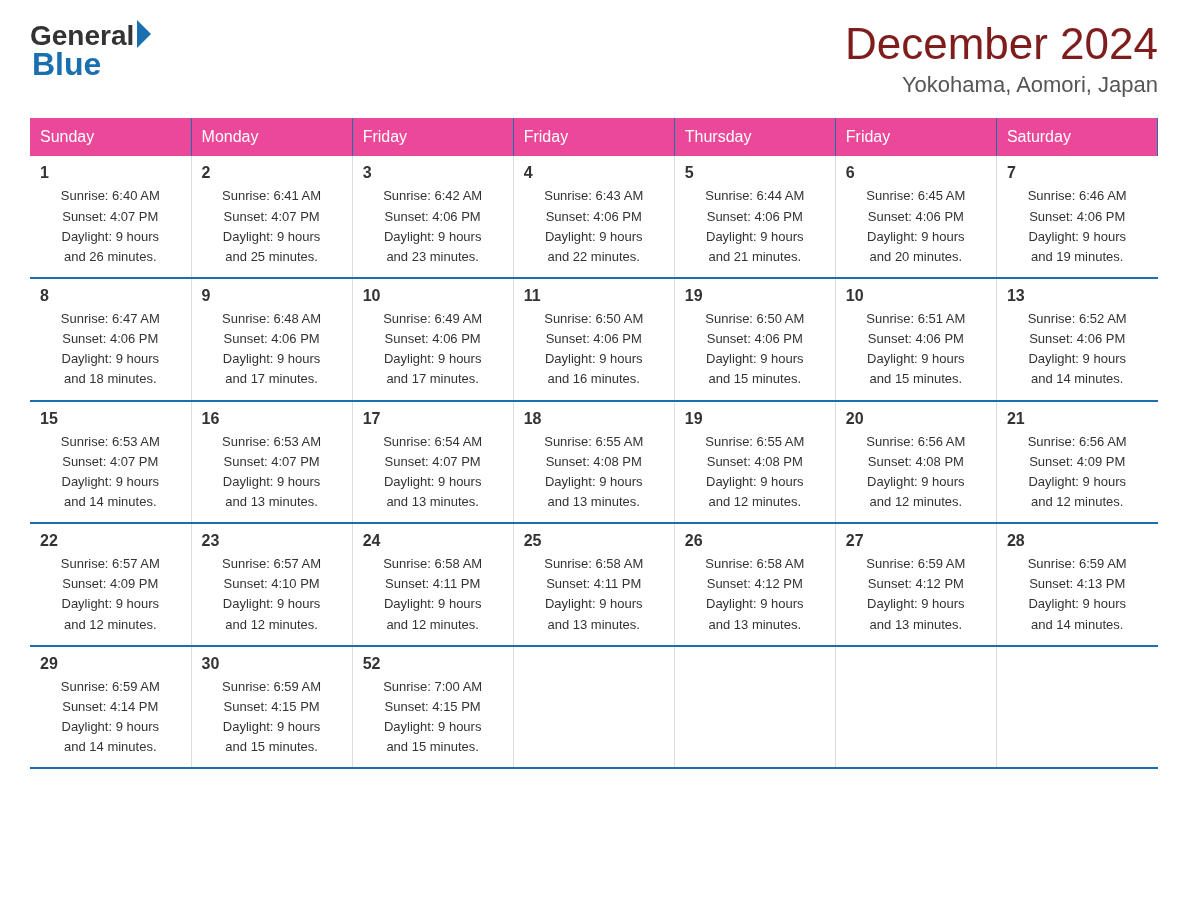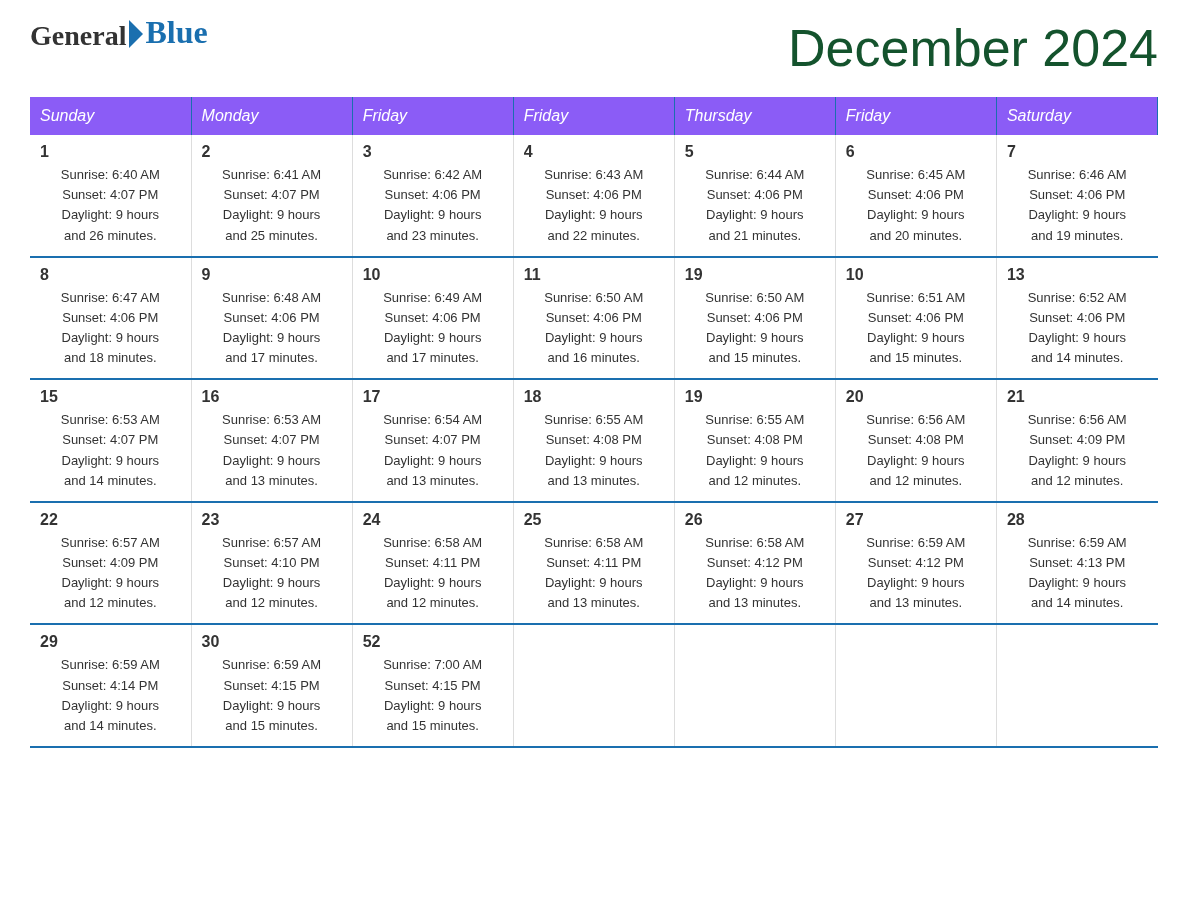--- a/index.html
+++ b/index.html
@@ -11,23 +11,22 @@
       min-height: 918px;
     }
     .header {
       display: flex;
       justify-content: space-between;
       align-items: flex-start;
       margin-bottom: 20px;
     }
     .logo {
       display: flex;
-      flex-direction: row;
+      flex-direction: column;
       align-items: flex-start;
-      font-family: Liberation Serif, serif;
     }
     .logo-text {
       display: flex;
       align-items: center;
     }
     .logo-general {
       font-size: 28px;
       font-weight: bold;
       color: #333;
     }
@@ -44,37 +43,36 @@
       font-size: 32px;
       font-weight: bold;
       color: #1a6faf;
       margin-top: -6px;
       margin-left: 2px;
     }
     .title-block {
       text-align: right;
     }
     .month-title {
-      font-size: 52px;
+      font-size: 44px;
       font-weight: normal;
-      color: #14532d;
+      color: #7f1d1d;
       line-height: 1.1;
     }
     .location {
       font-size: 22px;
       color: #555;
       margin-top: 4px;
     }
     table {
       width: 100%;
       border-collapse: collapse;
     }
     thead tr {
-      background-color: #8b5cf6;
-      font-style: italic;
+      background-color: #ec4899;
     }
     thead th {
       color: #fff;
       font-size: 16px;
       font-weight: normal;
       padding: 10px 10px;
       text-align: left;
       border-right: 1px solid #1a6faf;
     }
     tbody tr {
@@ -113,20 +111,21 @@
 <div class="header">
   <div class="logo">
     <div class="logo-text">
       <span class="logo-general">General</span>
       <div class="logo-arrow"></div>
     </div>
     <span class="logo-blue">Blue</span>
   </div>
   <div class="title-block">
     <div class="month-title">December 2024</div>
+    <div class="location">Yokohama, Aomori, Japan</div>
   </div>
 </div>
 
 <table>
   <thead>
     <tr>
       <th>Sunday</th>
       <th>Monday</th>
       <th>Friday</th>
       <th>Friday</th>

